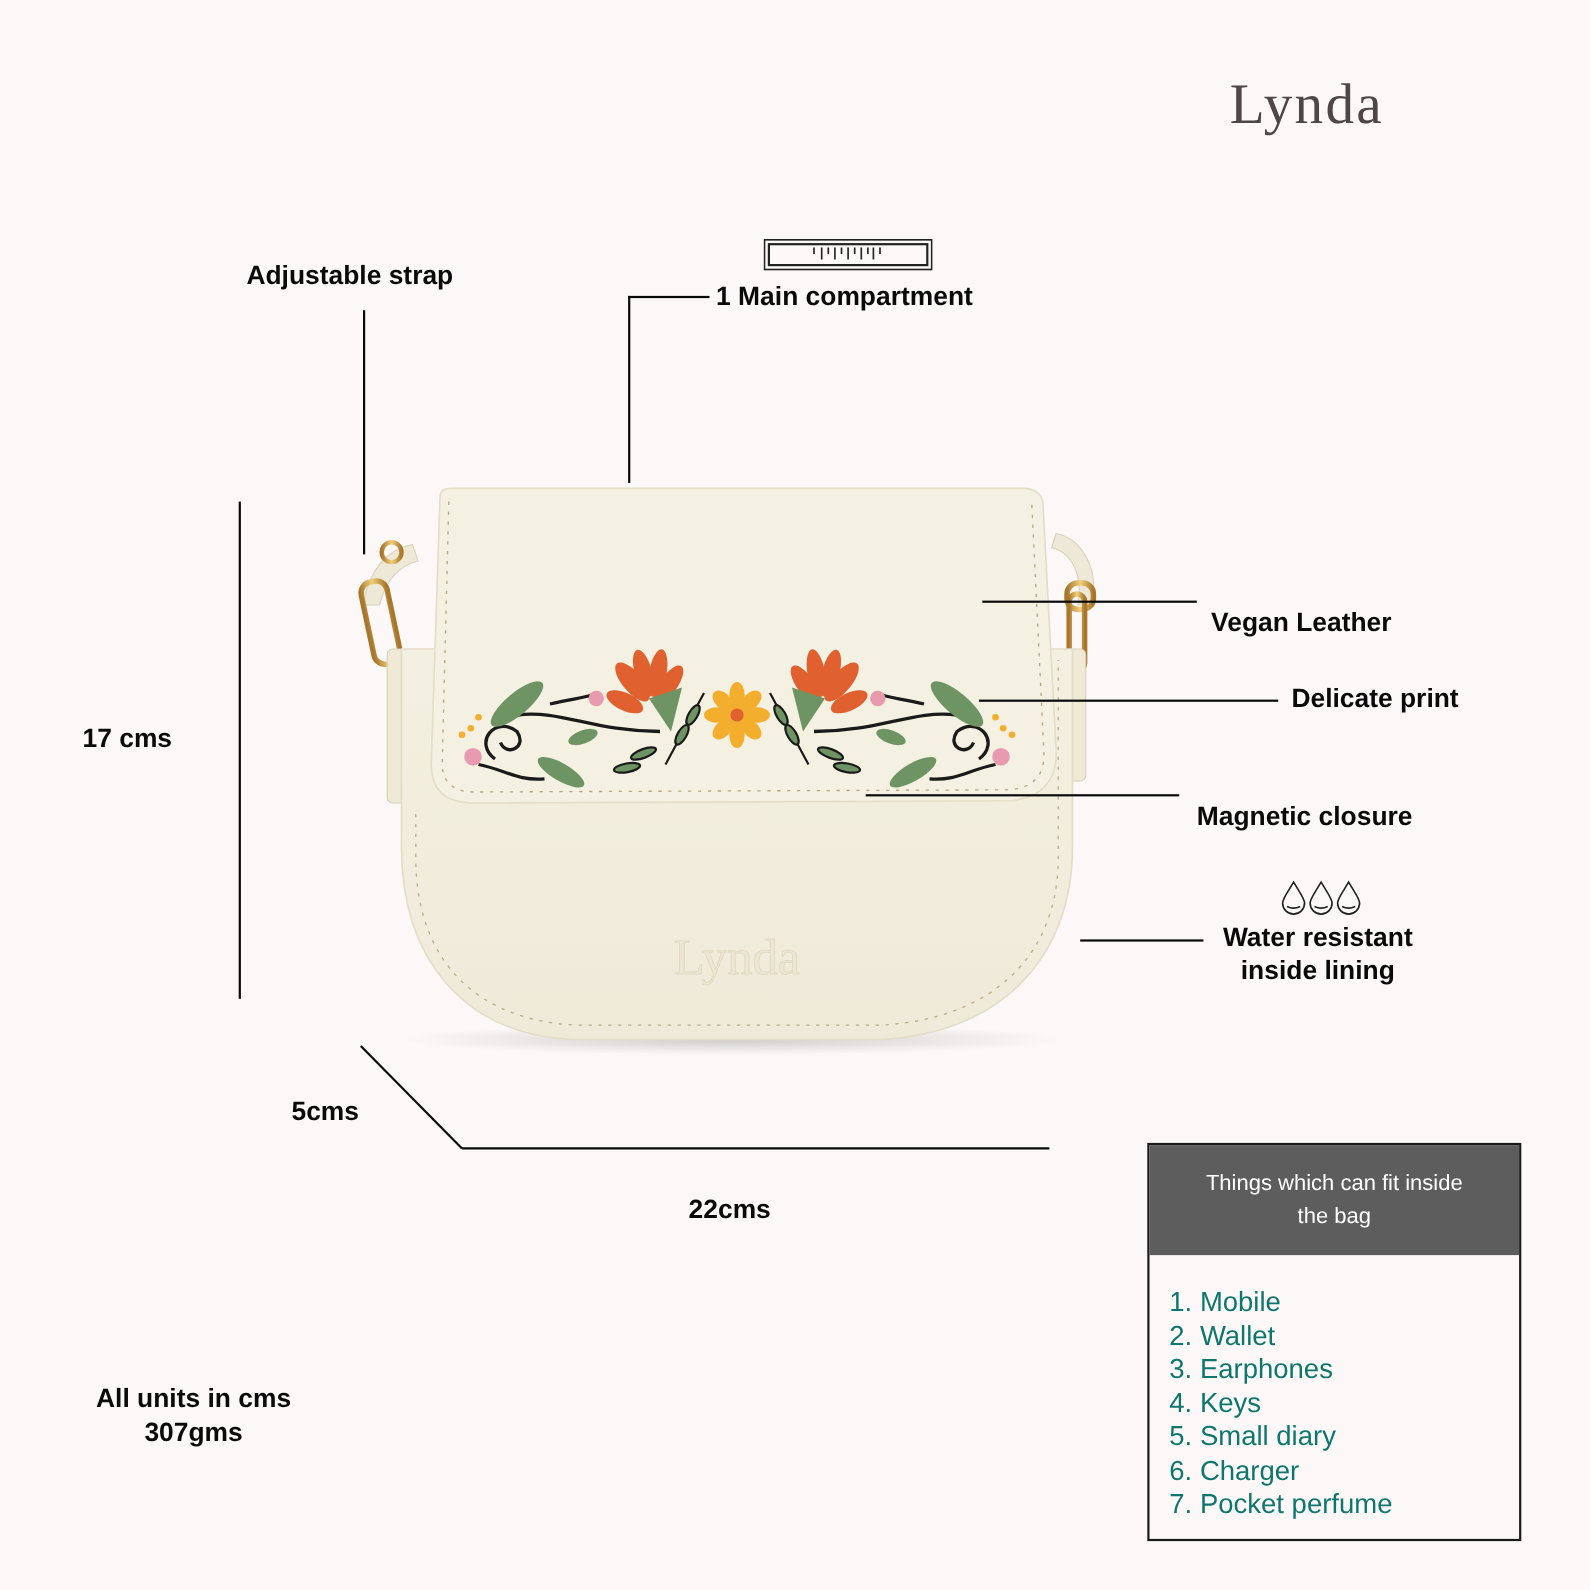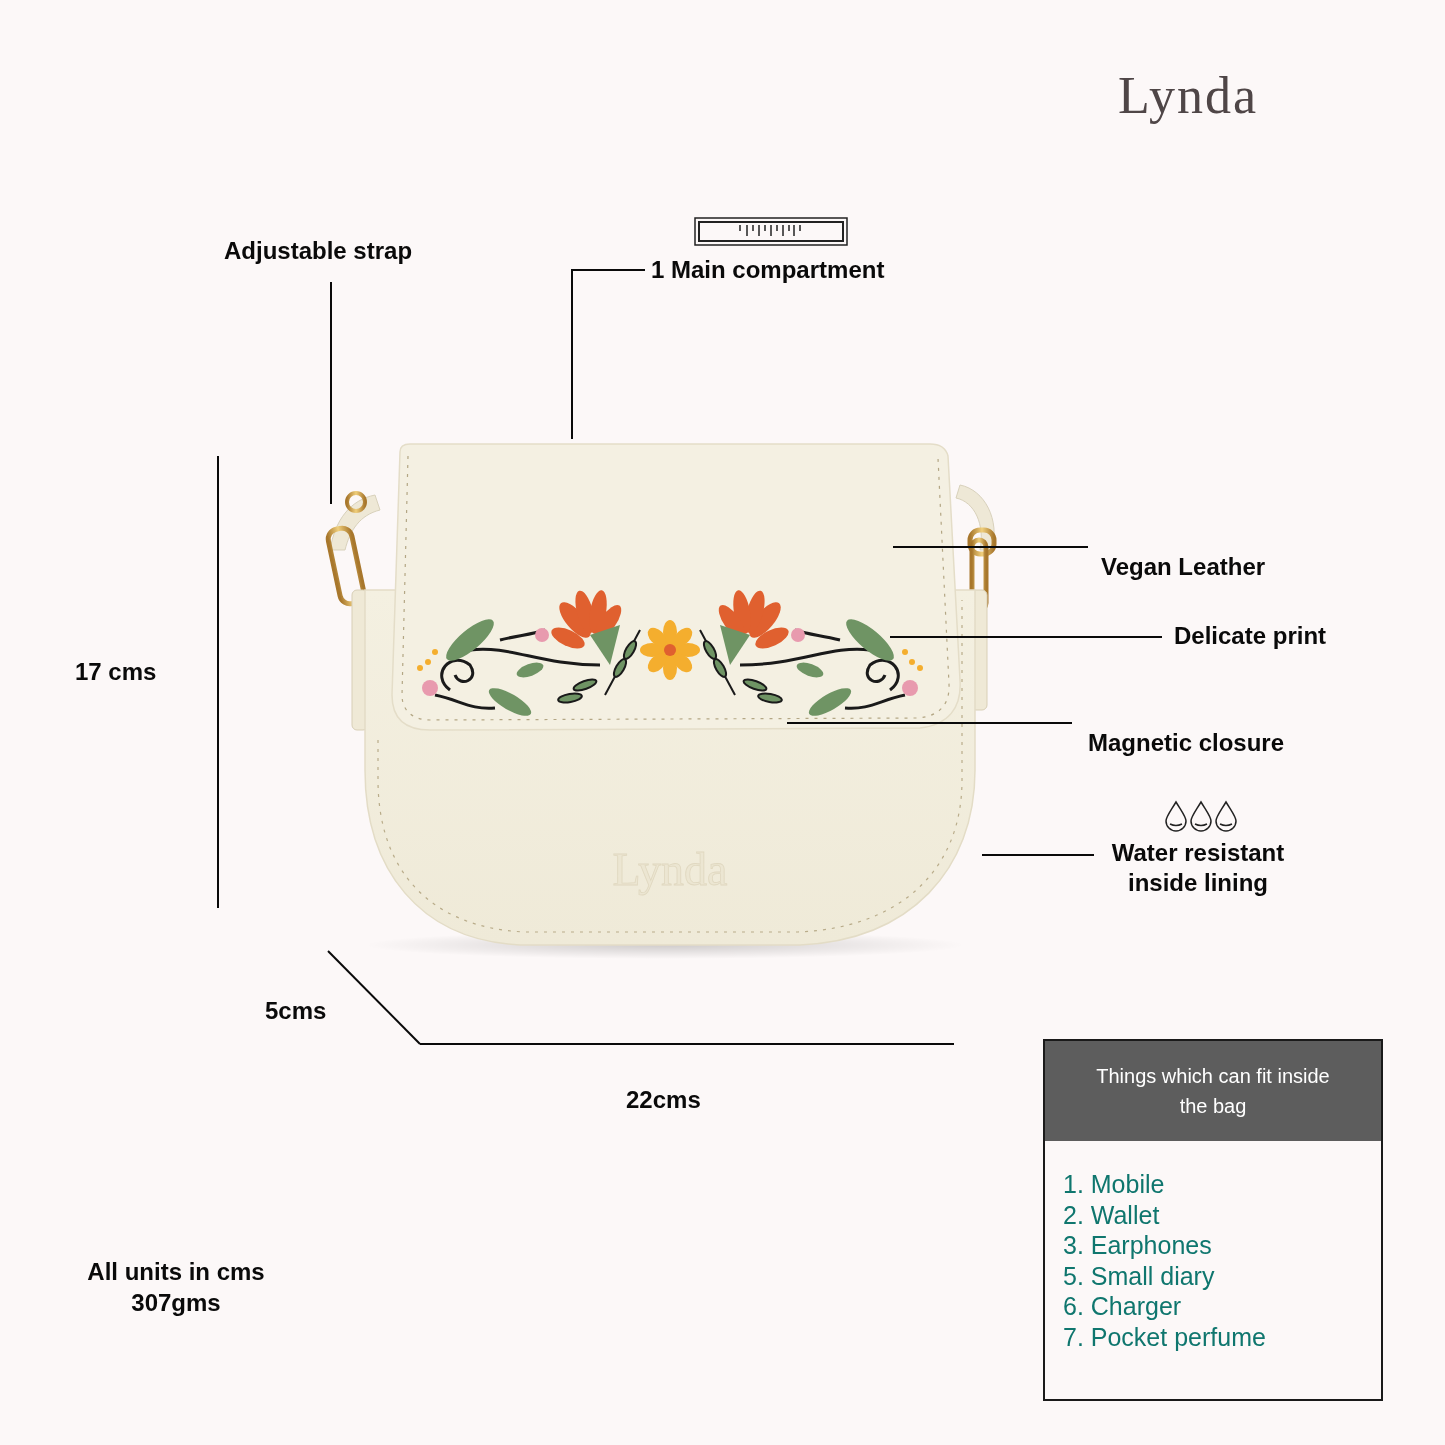--- a/index.html
+++ b/index.html
@@ -218,17 +218,18 @@
 
 <div class="label center" style="left:56px;top:1257px;width:240px">All units in cms</div>
 <div class="label center" style="left:56px;top:1288px;width:240px">307gms</div>
 
 <div class="fit-box">
   <div class="fit-header">Things which can fit inside the bag</div>
   <ul class="fit-list">
     <li>1. Mobile</li>
     <li>2. Wallet</li>
     <li>3. Earphones</li>
+    <li>4. Keys</li>
     <li>5. Small diary</li>
     <li>6. Charger</li>
     <li>7. Pocket perfume</li>
   </ul>
 </div>
 
 </body></html>

